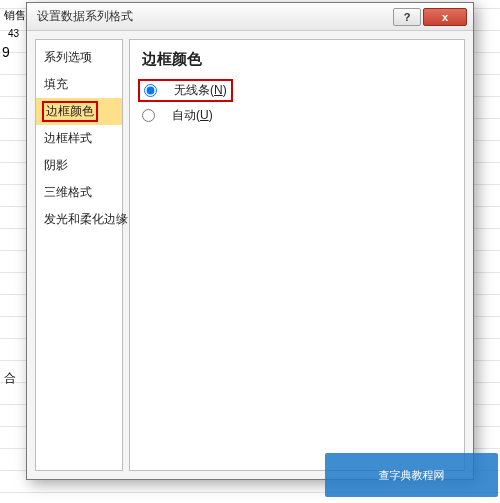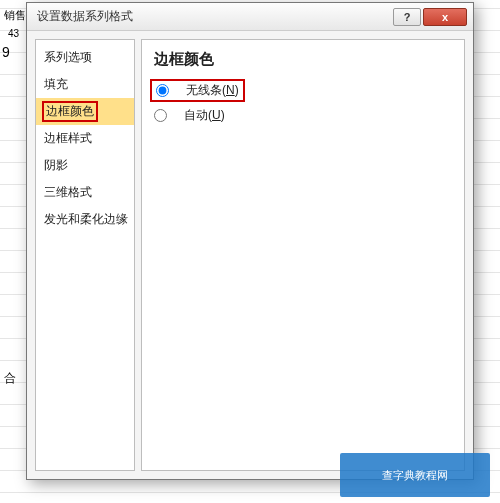--- a/index.html
+++ b/index.html
@@ -94,21 +94,21 @@
     color: #fff;
     border-color: #8e3020;
   }
   .dialog-body {
     display: flex;
     height: calc(100% - 28px);
     padding: 8px;
     gap: 6px;
   }
   .side-list {
-    width: 100px;
+    width: 88px;
     border: 1px solid #bdbdbd;
     background: #fff;
     padding: 4px 0;
   }
   .side-item {
     padding: 5px 8px;
     color: #222;
     cursor: default;
     white-space: nowrap;
   }
@@ -148,23 +148,23 @@
   }
   .radio-row.hl {
     border: 2px solid #c00;
     padding: 1px 4px;
     margin: 0 0 2px -4px;
     width: fit-content;
   }
   .radio-label u { text-decoration: underline; }
   .watermark {
     position: absolute;
-    right: 10px;
+    right: 2px;
     bottom: 6px;
-    width: 150px;
+    width: 173px;
     height: 44px;
     background: rgba(30,120,200,0.85);
     color: #fff;
     font-size: 11px;
     display: flex;
     flex-direction: column;
     align-items: center;
     justify-content: center;
     border-radius: 2px;
     line-height: 1.3;

